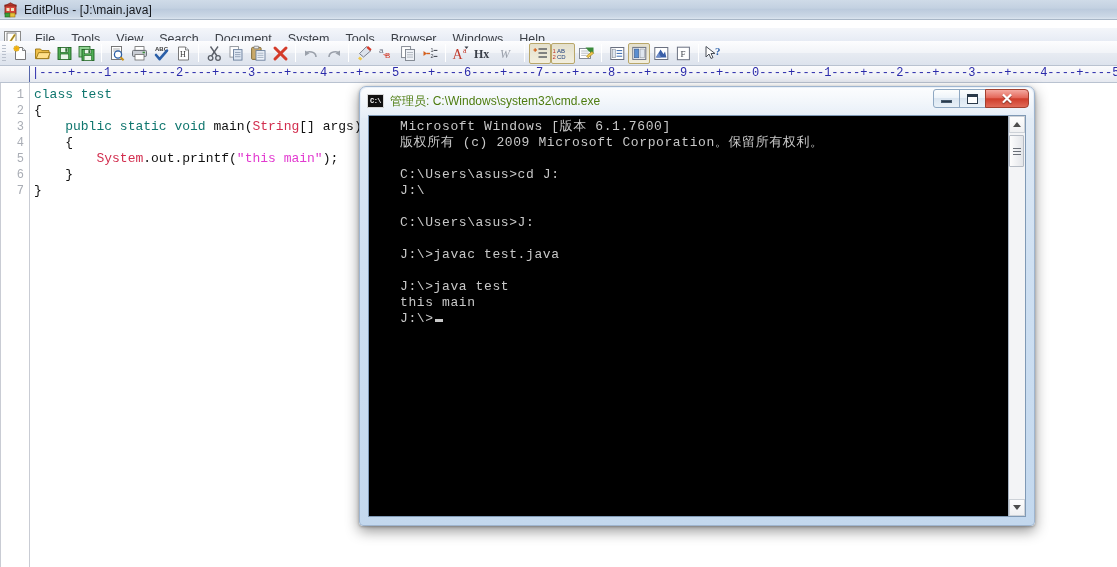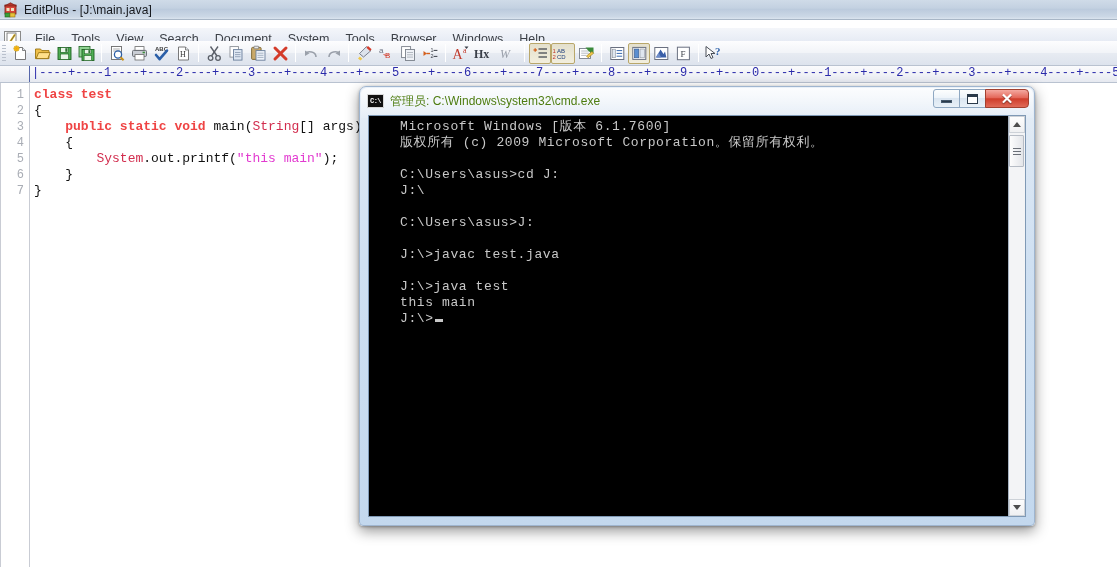--- a/index.html
+++ b/index.html
@@ -125,21 +125,21 @@
   }
   .gutter div { padding-right: 5px; }
   .code {
     flex: 1 1 auto; position: relative;
     padding-top: 4px; padding-left: 4px;
     font-family: "Liberation Mono", monospace;
     font-size: 13px; line-height: 16px;
     color: #000000; white-space: pre;
   }
   .code .ln { height: 16px; }
-  .kw  { color: #ef4444; font-weight: bold; }
+  .kw  { color: #0f766e; }
   .cls { color: #d22d4e; }
   .str { color: #e23ad0; }
   .pln { color: #111111; }
 
   
   .cmdwin {
     position: absolute; left: 359px; top: 86px;
     width: 676px; height: 440px;
   }
   .cmd-frame {

